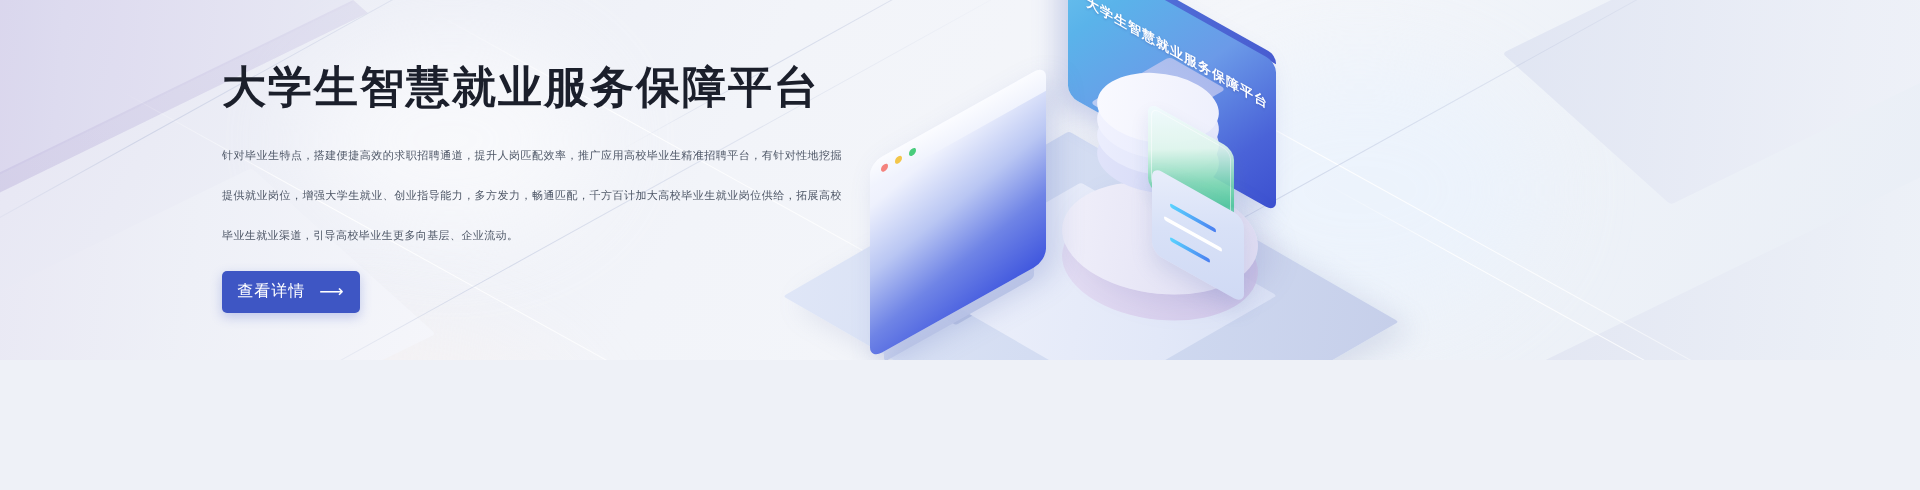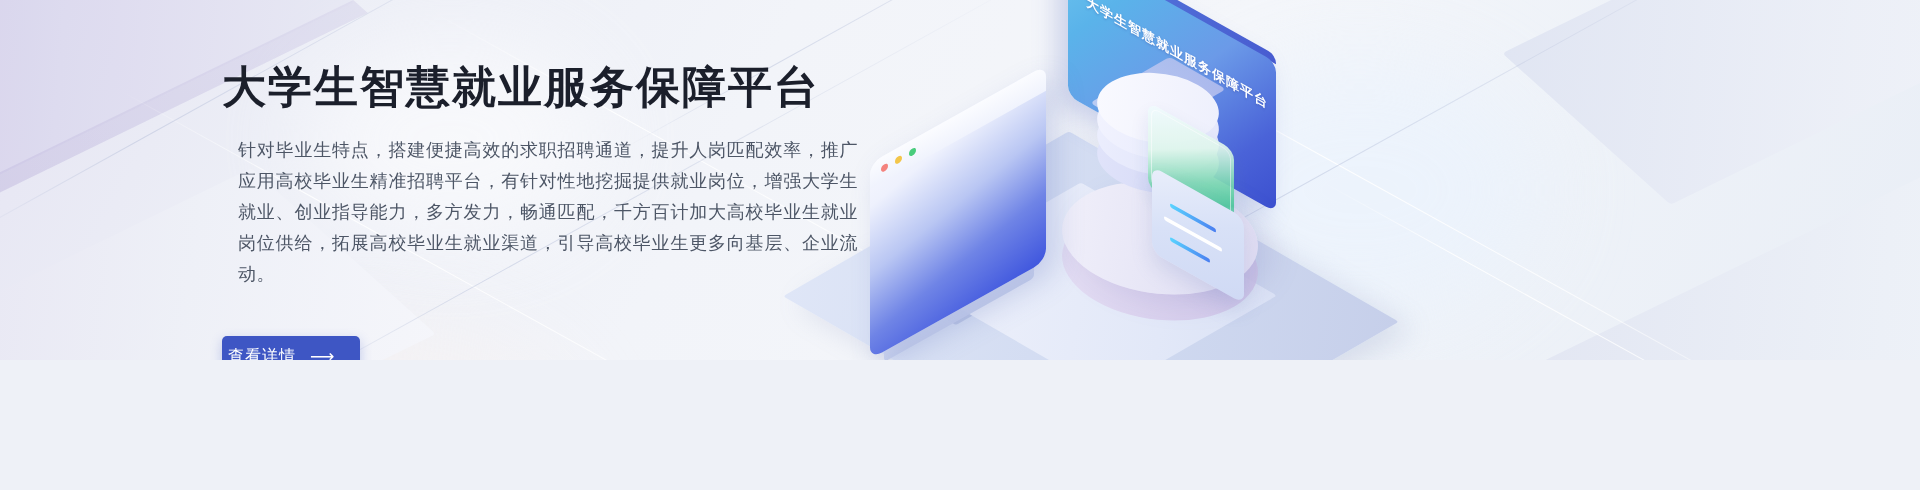--- a/index.html
+++ b/index.html
@@ -55,25 +55,25 @@
     border-radius:4px;opacity:.95;
   }
 
   
   .content{position:absolute;left:222px;top:62px;width:660px;z-index:6;}
   .title{
     font-size:44px;font-weight:bold;color:#1b1f2b;letter-spacing:2px;
     line-height:1.15;margin:0 0 22px 0;white-space:nowrap;
   }
   .desc{
-    font-size:18px;color:#4d5666;line-height:31px;letter-spacing:.4px;
-    margin:16px;width:620px;text-align:justify;
+    font-size:11px;color:#4d5666;line-height:40px;letter-spacing:.4px;
+    margin:0;width:620px;text-align:justify;
   }
   .cta{
-    margin-top:30px;display:inline-flex;align-items:center;gap:14px;
+    margin-top:16px;display:inline-flex;align-items:center;justify-content:center;gap:14px;
     width:138px;height:42px;border-radius:5px;
     background:#3e56c4;color:#ffffff;font-size:16px;letter-spacing:1px;
     cursor:pointer;border:none;box-shadow:0 4px 12px rgba(62,86,196,.28);
   }
   .cta .arrow{font-size:17px;line-height:1;}
 
   
   .art{position:absolute;left:890px;top:-6px;width:520px;height:330px;z-index:5;}
 
   .art .base{

